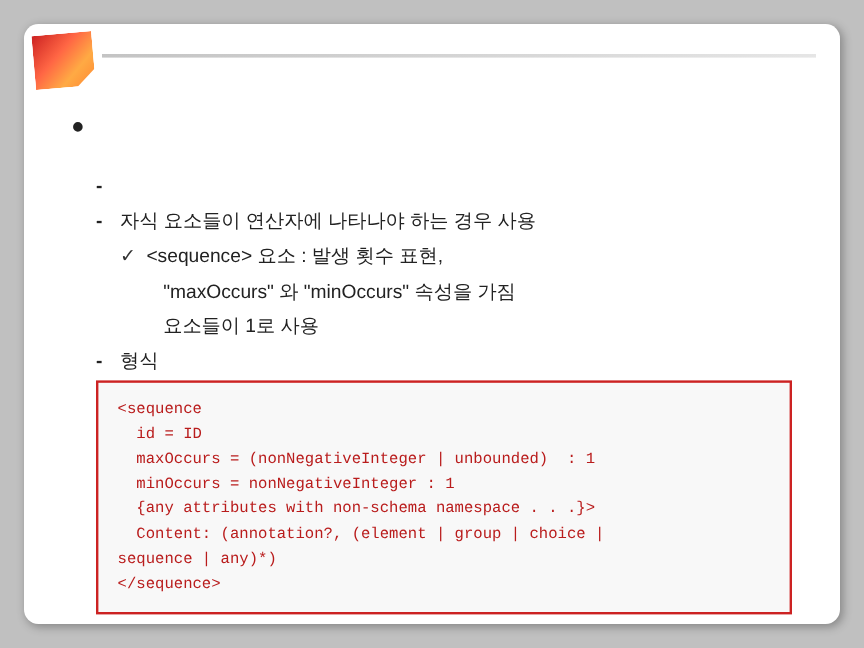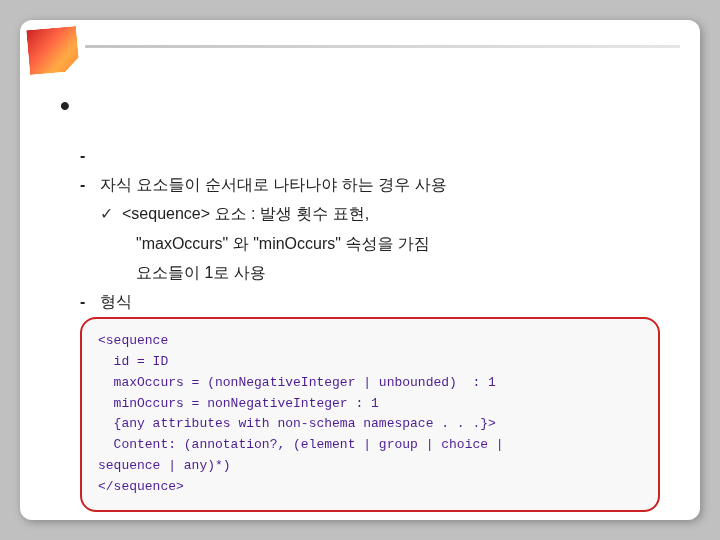--- a/index.html
+++ b/index.html
@@ -110,26 +110,26 @@
     }
 
     .sub-item {
       margin-left: 56px;
       margin-bottom: 2px;
       font-size: 16px;
     }
 
     .code-box {
       border: 2px solid #cc2222;
-      border-radius: 16px;
+      border-radius: 0;
       background: #f8f8f8;
       padding: 12px 16px;
       font-family: 'Courier New', Courier, monospace;
       font-size: 13px;
-      color: #4c1d95;
+      color: #b91c1c;
       line-height: 1.6;
       white-space: pre;
     }
   </style>
 </head>
 <body>
 
 <div class="slide">
 
   <div class="slide-decoration">
@@ -145,21 +145,21 @@
   </div>
 
   <div class="content">
 
     <div class="dash-item">
       <span class="dash">-</span>
     </div>
 
     <div class="dash-item">
       <span class="dash">-</span>
-      <span>자식 요소들이 순서대로 나타나야 하는 경우 사용</span>
+      <span>자식 요소들이 연산자에 나타나야 하는 경우 사용</span>
     </div>
 
     <div class="check-item">
       <span class="check">✓</span>
       <span>&lt;sequence&gt; 요소 : 발생 횟수 표현,</span>
     </div>
 
     <div class="sub-item">
       <span>"maxOccurs" 와 "minOccurs" 속성을 가짐</span>
     </div>

